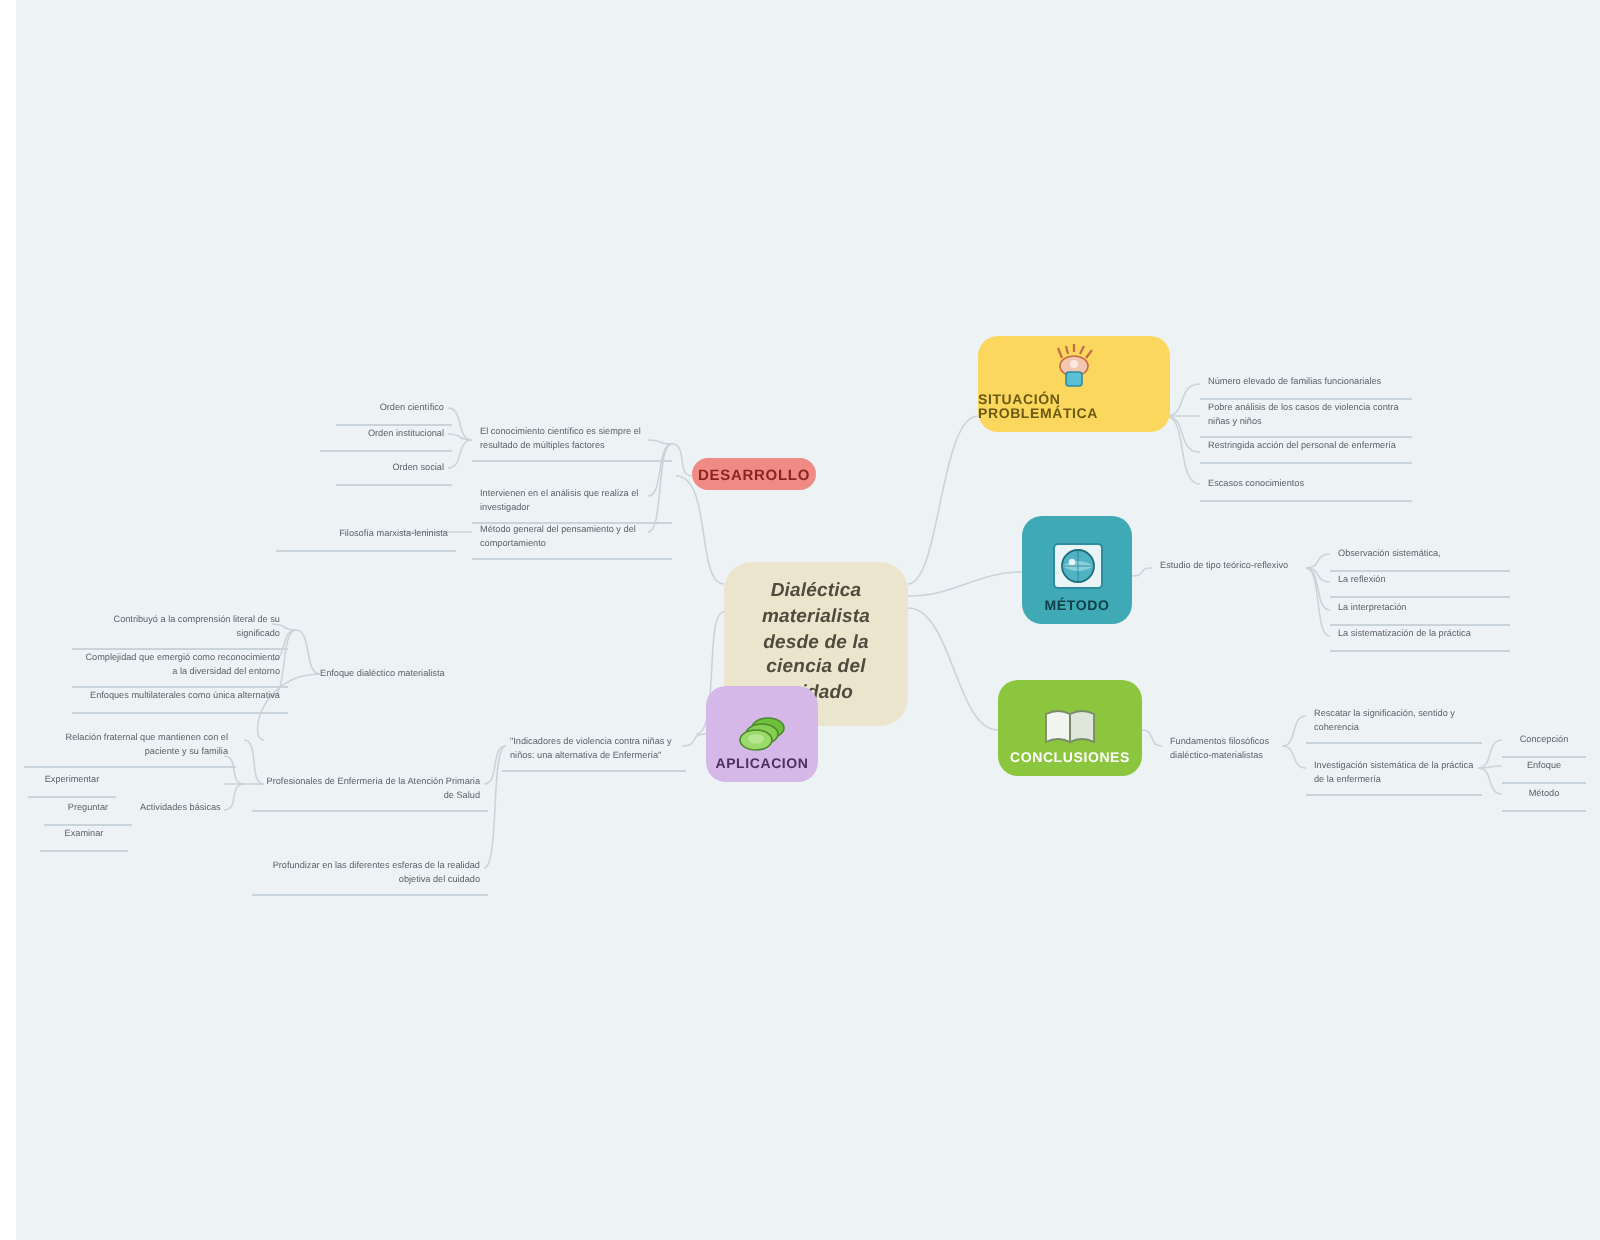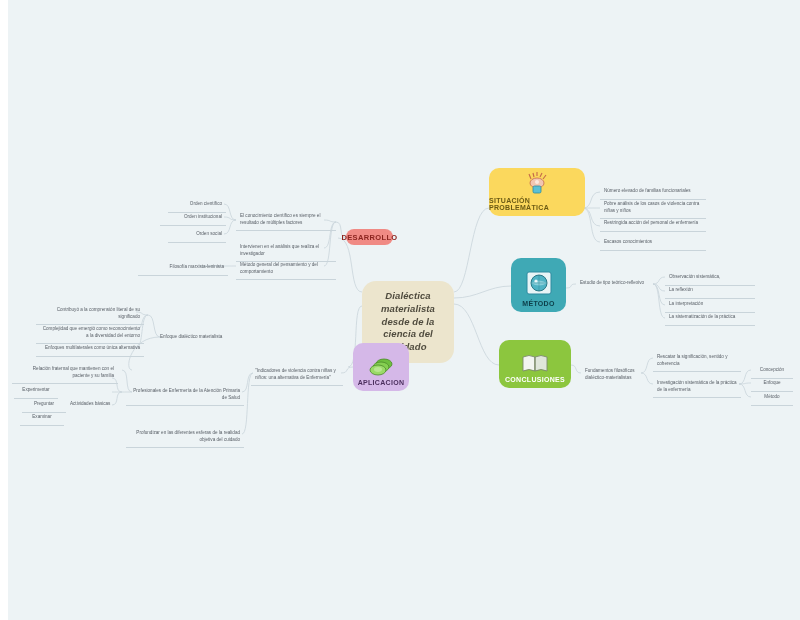--- a/index.html
+++ b/index.html
@@ -238,21 +238,21 @@
   <div class="node sub leafbox center" style="left:6px;top:384px;width:44px;">
     <span>Experimentar</span>
   </div>
   <div class="node sub leafbox center" style="left:14px;top:398px;width:44px;">
     <span>Preguntar</span>
   </div>
   <div class="node sub leafbox center" style="left:12px;top:411px;width:44px;">
     <span>Examinar</span>
   </div>
 
-  <div class="node pill" style="left:338px;top:229px;width:47px;height:16px;background:#f08a84;color:#8c2520;">
+  <div class="node pill" style="left:338px;top:229px;width:62px;height:16px;background:#f08a84;color:#8c2520;">
     <span>DESARROLLO</span>
   </div>
   <div class="node sub leafbox" style="left:228px;top:210px;width:100px;">
     <span>El conocimiento científico es siempre el resultado de múltiples factores</span>
   </div>
   <div class="node sub leafbox" style="left:228px;top:241px;width:100px;">
     <span>Intervienen en el análisis que realiza el investigador</span>
   </div>
   <div class="node sub leafbox" style="left:228px;top:259px;width:100px;">
     <span>Método general del pensamiento y del comportamiento</span>

